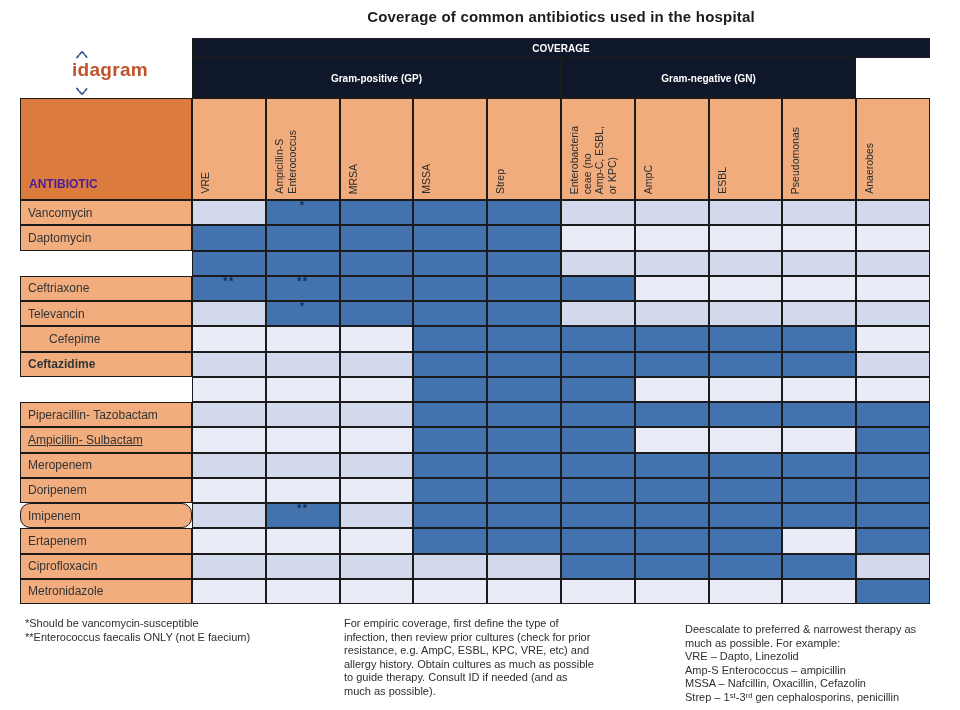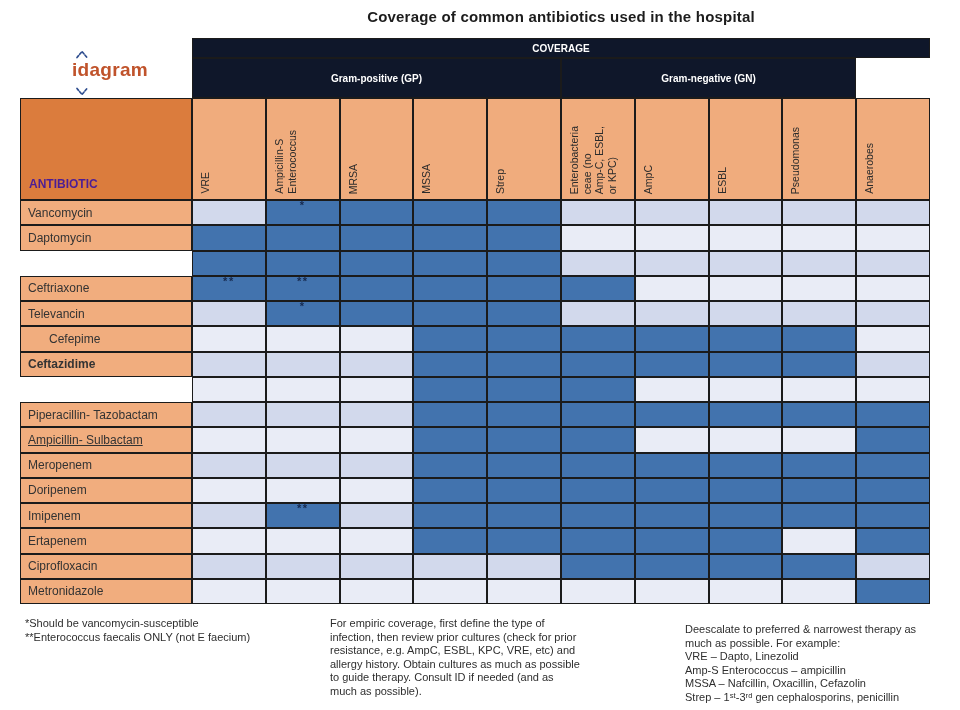--- a/index.html
+++ b/index.html
@@ -45,21 +45,21 @@
   }
   .logo{position:absolute;left:64px;top:50px;width:96px;height:48px}
   .logo-text{
     position:absolute;left:8px;top:9px;font-size:19px;font-weight:bold;color:#C0532B;letter-spacing:.3px;
   }
   .chev{position:absolute;left:11px}
   .chev.up{top:0}
   .chev.down{top:37px}
   .fnote{position:absolute;font-size:11px;line-height:13.6px;color:#2e2e2e;white-space:pre-line}
   .fn-left{left:25px;top:617px;width:295px}
-  .fn-mid{left:330px;top:617px;width:252px}
+  .fn-mid{left:344px;top:617px;width:252px}
   .fn-right{left:685px;top:623px;width:268px}
 </style>
 </head>
 <body>
 
 <div class="title">Coverage of common antibiotics used in the hospital</div>
 
 <div class="logo">
   <svg class="chev up" width="14" height="9" viewBox="0 0 14 9">
     <polyline points="2,7.5 7,1.5 12,7.5" fill="none" stroke="#2F4E8F" stroke-width="1.7" stroke-dasharray="2.4,1.8" stroke-linecap="round"></polyline>
@@ -240,21 +240,21 @@
     <div class="c ncb" style="grid-area: 15 / 2;"></div>
     <div class="c ncb" style="grid-area: 15 / 3;"></div>
     <div class="c ncb" style="grid-area: 15 / 4;"></div>
     <div class="c cov" style="grid-area: 15 / 5;"></div>
     <div class="c cov" style="grid-area: 15 / 6;"></div>
     <div class="c cov" style="grid-area: 15 / 7;"></div>
     <div class="c cov" style="grid-area: 15 / 8;"></div>
     <div class="c cov" style="grid-area: 15 / 9;"></div>
     <div class="c cov" style="grid-area: 15 / 10;"></div>
     <div class="c cov" style="grid-area: 15 / 11;"></div>
-    <div class="c rowlabel" style="grid-area: 16 / 1;">Imipenem</div>
+    <div class="c rowlabel" style="grid-area: 16 / 1; border-radius: 10px;">Imipenem</div>
     <div class="c nca" style="grid-area: 16 / 2;"></div>
     <div class="c cov" style="grid-area: 16 / 3;">
       <span class="mark">**</span>
     </div>
     <div class="c nca" style="grid-area: 16 / 4;"></div>
     <div class="c cov" style="grid-area: 16 / 5;"></div>
     <div class="c cov" style="grid-area: 16 / 6;"></div>
     <div class="c cov" style="grid-area: 16 / 7;"></div>
     <div class="c cov" style="grid-area: 16 / 8;"></div>
     <div class="c cov" style="grid-area: 16 / 9;"></div>

